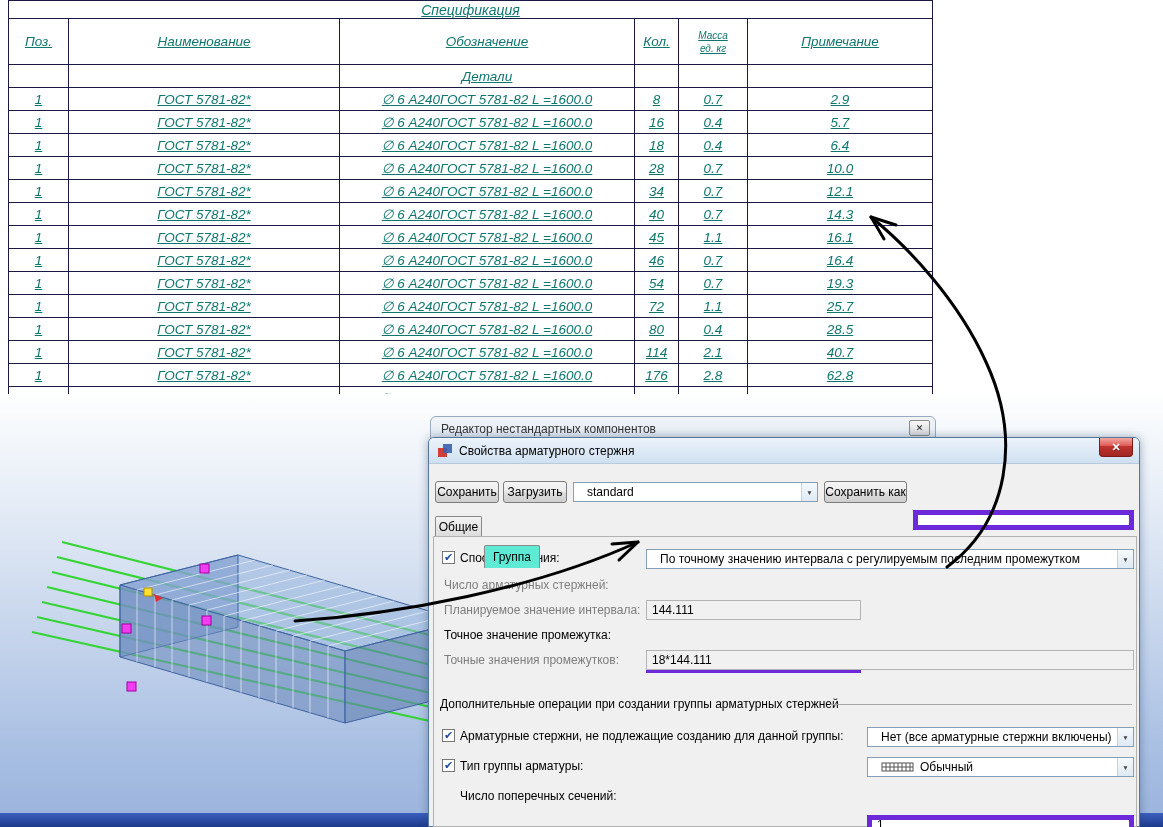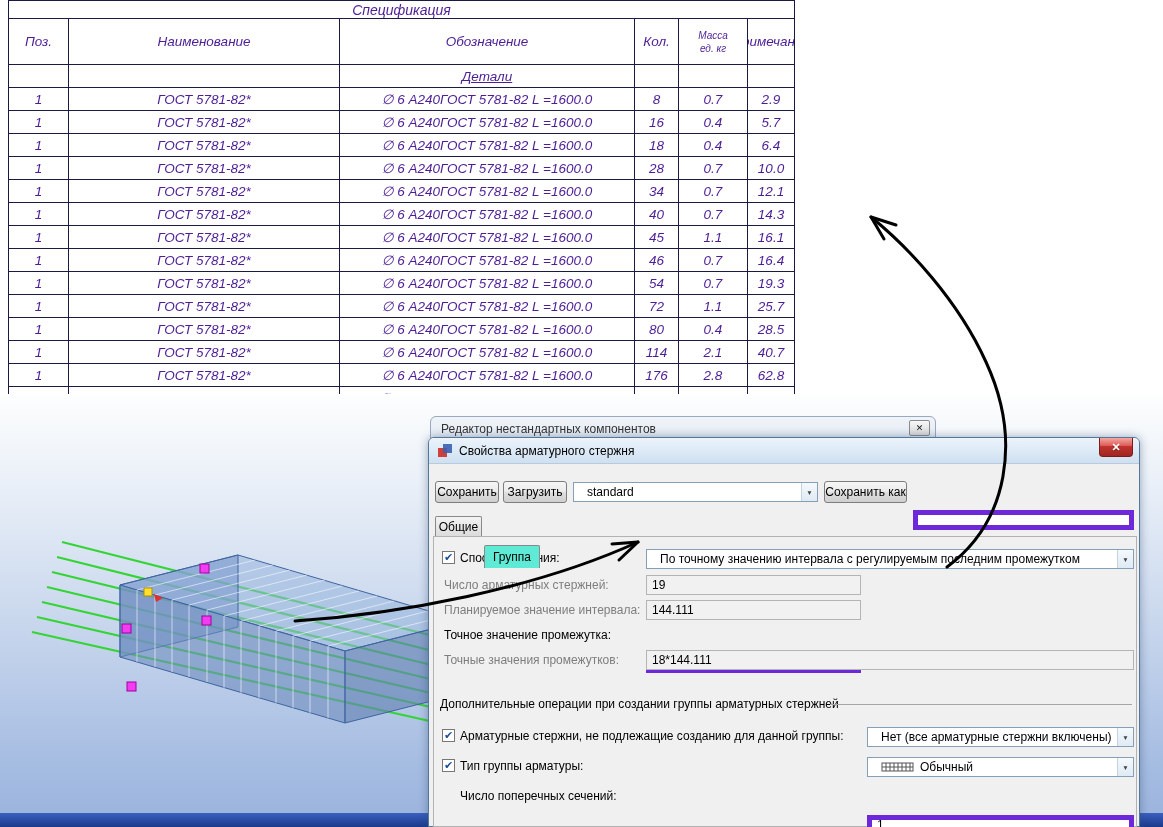--- a/index.html
+++ b/index.html
@@ -8,22 +8,22 @@
           font-family:"Liberation Sans", sans-serif; }
 
   
   .viewport { position:absolute; left:0; top:395px; width:1163px; height:432px; z-index:1;
     background:linear-gradient(180deg,#fdfefe 0%,#eaf0f8 20%,#c6d5ec 55%,#a6bde2 85%,#9ab3dc 100%); }
   .bottombar { position:absolute; left:0; bottom:0; width:100%; height:14px;
     background:linear-gradient(#3b5fc0,#1b3a8a); }
   .scene { position:absolute; left:0; top:395px; z-index:3; }
 
   
-  .spec-clip { position:absolute; left:8px; top:0; width:787px; height:394px; overflow:hidden;
-    z-index:2; color:#4c1d95; font-style:italic; background:#fff; }
+  .spec-clip { position:absolute; left:8px; top:0; width:925px; height:394px; overflow:hidden;
+    z-index:2; color:#0f766e; font-style:italic; background:#fff;text-decoration:underline; }
   .spec { border:1.6px solid #191942; background:#fff; }
   .spec-title { height:18px; display:flex; align-items:center; justify-content:center;
     font-size:14px; border-bottom:1.6px solid #191942; }
   .srow { display:grid; grid-template-columns:60px 271px 295px 44px 69px 1fr;
     border-bottom:1.6px solid #191942; }
   .sc { border-right:1.6px solid #191942; display:flex; align-items:center; justify-content:center;
     font-size:13.5px; text-align:center; overflow:hidden; white-space:nowrap; }
   .sc:last-child { border-right:none; }
   .h { height:46px; }
   .sect { height:23px; }
@@ -310,21 +310,20 @@
       <div class="cb" style="left:8px;top:14px">
           <span>✔</span>
         </div>
       <div class="lbl" style="left:26px;top:13px">Способ создания:</div>
       <div class="combo" style="left:212px;top:12px;width:488px">
         <span>По точному значению интервала с регулируемым последним промежутком</span>
         <span class="arr">▼</span>
       </div>
 
       <div class="lbl muted" style="left:10px;top:40px">Число арматурных стержней:</div>
-      <div class="fld ro" style="left:212px;top:38px;width:215px">19</div>
 
       <div class="lbl muted" style="left:10px;top:65px">Планируемое значение интервала:</div>
       <div class="fld ro" style="left:212px;top:63px;width:215px">144.111</div>
 
       <div class="lbl" style="left:10px;top:90px">Точное значение промежутка:</div>
       <div class="fld ed" style="left:212px;top:88px;width:215px">150.000</div>
 
       <div class="lbl muted" style="left:10px;top:115px">Точные значения промежутков:</div>
       <div class="fld ro" style="left:212px;top:113px;width:488px">18*144.111</div>
 

